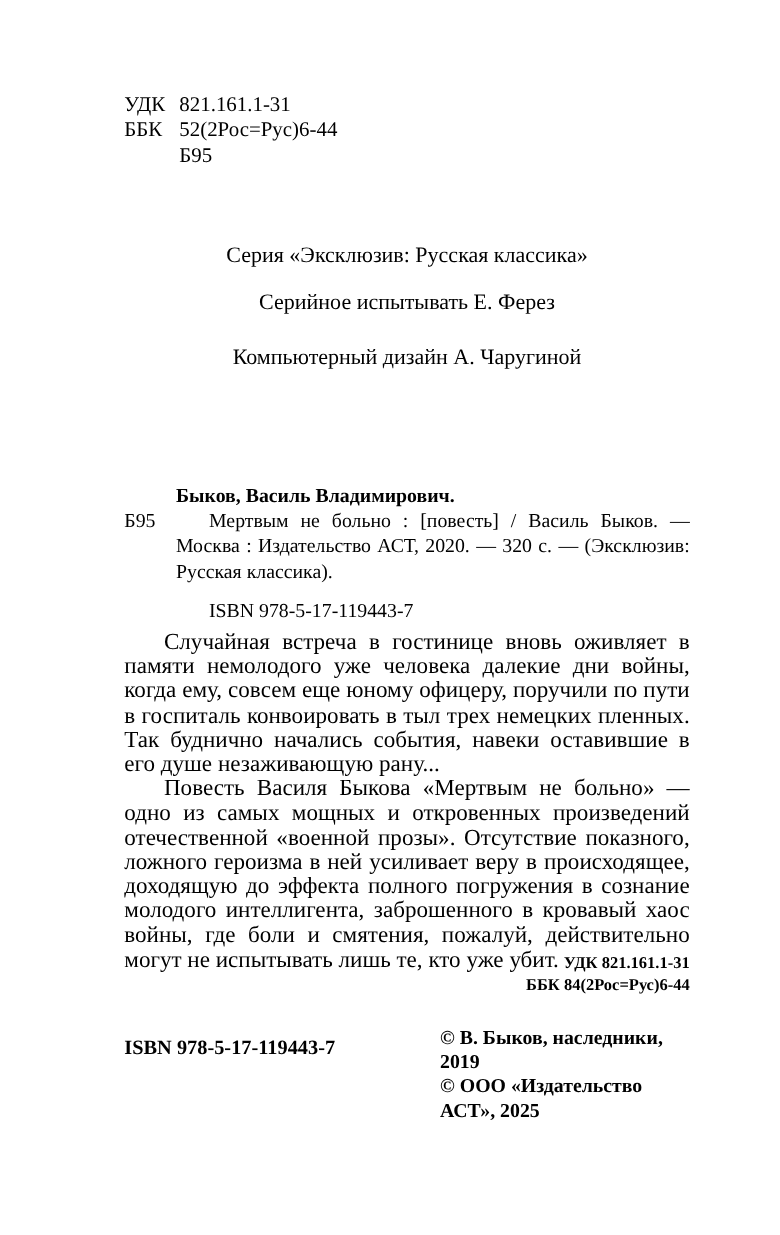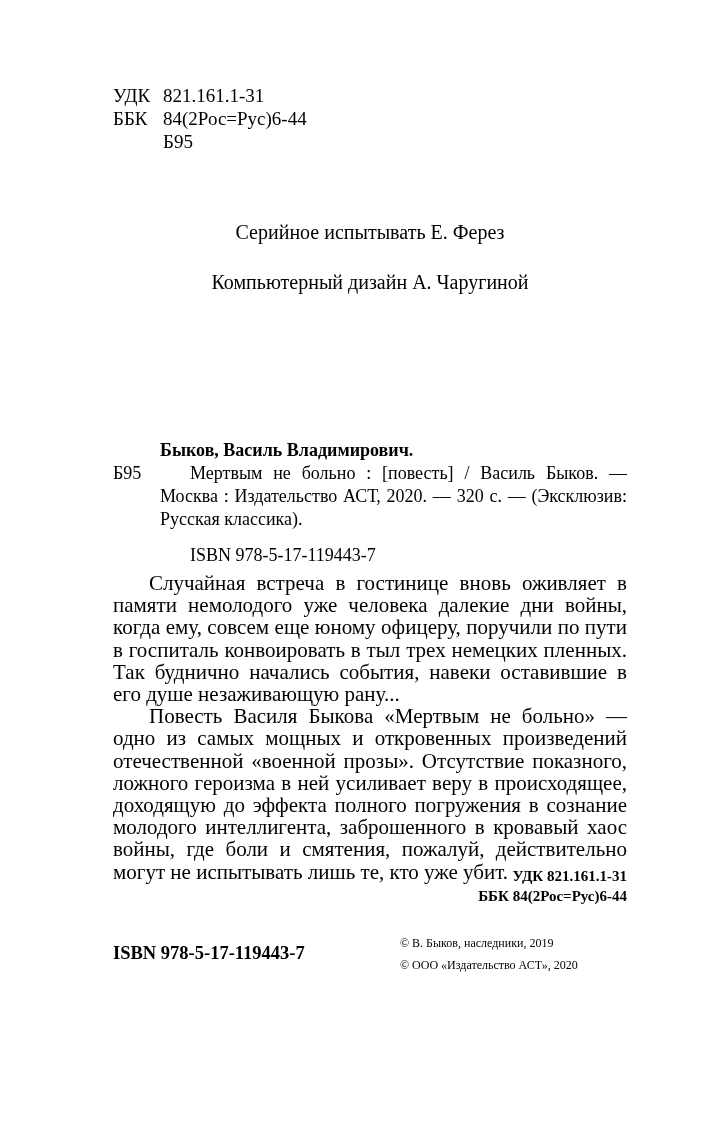--- a/index.html
+++ b/index.html
@@ -57,47 +57,48 @@
     text-align: justify;
     hyphens: auto;
   }
 
   
   .right-codes { top: 866px; text-align: right; font-weight: bold; font-size: 15px; line-height: 20px; }
 
   
   .footer { top: 932px; height: 48px; }
   .footer-isbn { position: absolute; left: 0; top: 11px; font-weight: bold; font-size: 18.5px; white-space: nowrap; }
-  .footer-copyright { position: absolute; left: 287px; top: 0; font-weight: normal; font-size: 12px; line-height: 22px; }
+  .footer-copyright { position: absolute; left: 287px; top: 0; font-weight: bold; font-size: 18px; line-height: 22px; }
 
   
   .artifact-line {
     position: absolute;
     left: 95px;
     top: 1117px;
     width: 520px;
     height: 3px;
   }
 </style>
 </head>
 <body>
 
 <div class="page">
 
   <div class="block top-codes">
     <div class="code-line">
       <span class="code-label">УДК</span><span>821.161.1-31</span>
     </div>
     <div class="code-line">
-      <span class="code-label">ББК</span><span>84(2Рос=Рус)6-44</span>
+      <span class="code-label">ББК</span><span>52(2Рос=Рус)6-44</span>
     </div>
     <div class="code-line code-b95">Б95</div>
   </div>
 
   <div class="block series">
+    <div class="series-line1">Серия «Эксклюзив: Русская классика»</div>
     <div class="series-line2">
       <span>Серийное испытывать</span>
       <span class="it">Е. Ферез</span>
     </div>
     <div class="series-line3">
       <span>Компьютерный дизайн</span>
       <span class="it">А. Чаругиной</span>
     </div>
   </div>
 
@@ -117,19 +118,19 @@
 
   <div class="block right-codes">
     <div>УДК 821.161.1-31</div>
     <div>ББК 84(2Рос=Рус)6-44</div>
   </div>
 
   <div class="block footer">
     <div class="footer-isbn">ISBN 978-5-17-119443-7</div>
     <div class="footer-copyright">
       <div>© В. Быков, наследники, 2019</div>
-      <div>© ООО «Издательство АСТ», 2020</div>
+      <div>© ООО «Издательство АСТ», 2025</div>
     </div>
   </div>
 
   <div class="artifact-line" style="background: rgb(74, 166, 200);"></div>
 
 </div>
 
 </body></html>

